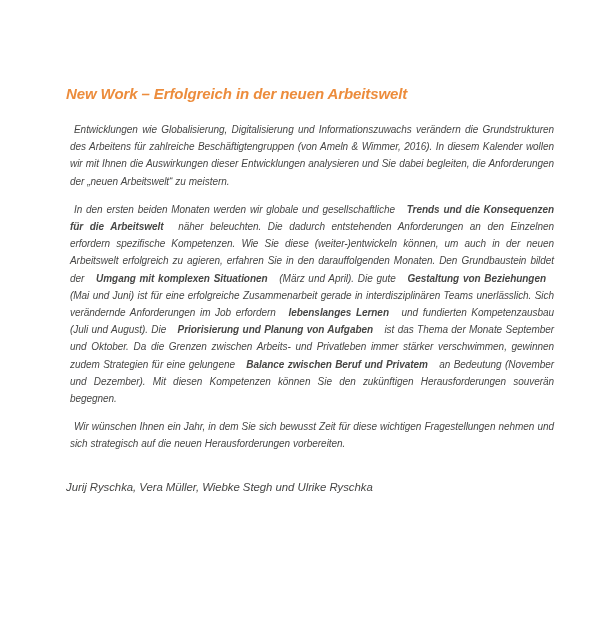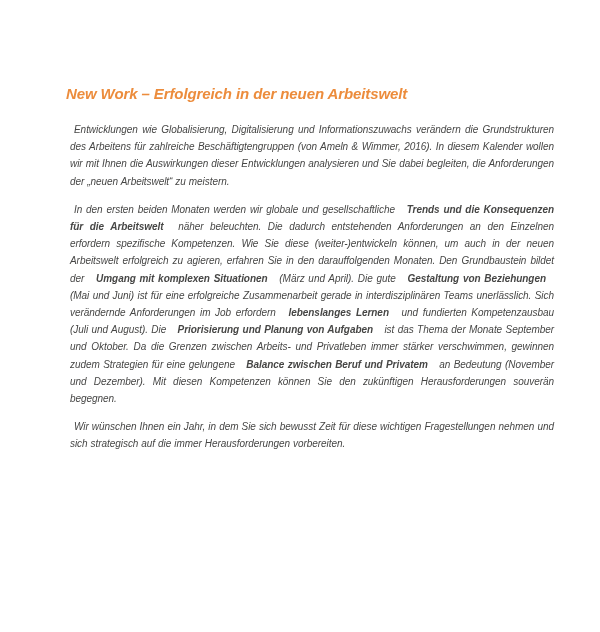--- a/index.html
+++ b/index.html
@@ -40,16 +40,17 @@
 </style>
 </head>
 <body>
 
 <div class="page" style="background: rgb(255, 255, 255); color: rgb(70, 70, 69);">
   <h1 class="title" style="color: rgb(236, 140, 60);">New Work – Erfolgreich in der neuen Arbeitswelt</h1>
 
   <div class="body">
       <p class="para"><span>Entwicklungen wie Globalisierung, Digitalisierung und Informationszuwachs verändern die Grundstruk­turen des Arbeitens für zahlreiche Beschäftigtengruppen (von Ameln &amp; Wimmer, 2016). In diesem Kalender wollen wir mit Ihnen die Auswirkungen dieser Entwicklungen analysieren und Sie dabei begleiten, die Anforderungen der „neuen Arbeitswelt“ zu meistern.</span></p>
       <p class="para"><span>In den ersten beiden Monaten werden wir globale und gesellschaftliche </span><b>Trends und die Konsequenzen für die Arbeitswelt</b><span> näher beleuchten. Die dadurch entstehenden Anforderungen an den Einzelnen erfordern spezifische Kompetenzen. Wie Sie diese (weiter-)entwickeln können, um auch in der neuen Arbeitswelt erfolgreich zu agieren, erfahren Sie in den darauffolgenden Monaten. Den Grundbaustein bildet der </span><b>Umgang mit komplexen Situationen</b><span> (März und April). Die gute </span><b>Gestaltung von Beziehungen</b><span> (Mai und Juni) ist für eine erfolgreiche Zusammenarbeit gerade in interdisziplinären Teams unerlässlich. Sich verändernde Anforderungen im Job erfordern </span><b>lebenslanges Lernen</b><span> und fundierten Kompetenzaus­bau (Juli und August). Die </span><b>Priorisierung und Planung von Aufgaben</b><span> ist das Thema der Monate September und Oktober. Da die Grenzen zwischen Arbeits- und Privatleben immer stärker verschwimmen, gewinnen zudem Strategien für eine gelungene </span><b>Balance zwischen Beruf und Privatem</b><span> an Bedeutung (November und Dezember). Mit diesen Kompetenzen können Sie den zukünftigen Herausforderungen souverän begegnen.</span></p>
-      <p class="para"><span>Wir wünschen Ihnen ein Jahr, in dem Sie sich bewusst Zeit für diese wichtigen Fragestellungen nehmen und sich strategisch auf die immer Herausforderungen vorbereiten.</span></p>
+      <p class="para"><span>Wir wünschen Ihnen ein Jahr, in dem Sie sich bewusst Zeit für diese wichtigen Fragestellungen nehmen und sich strategisch auf die neuen Herausforderungen vorbereiten.</span></p>
     </div>
 
+  <p class="signature">Jurij Ryschka, Vera Müller, Wiebke Stegh und Ulrike Ryschka</p>
 </div>
 
 </body></html>

